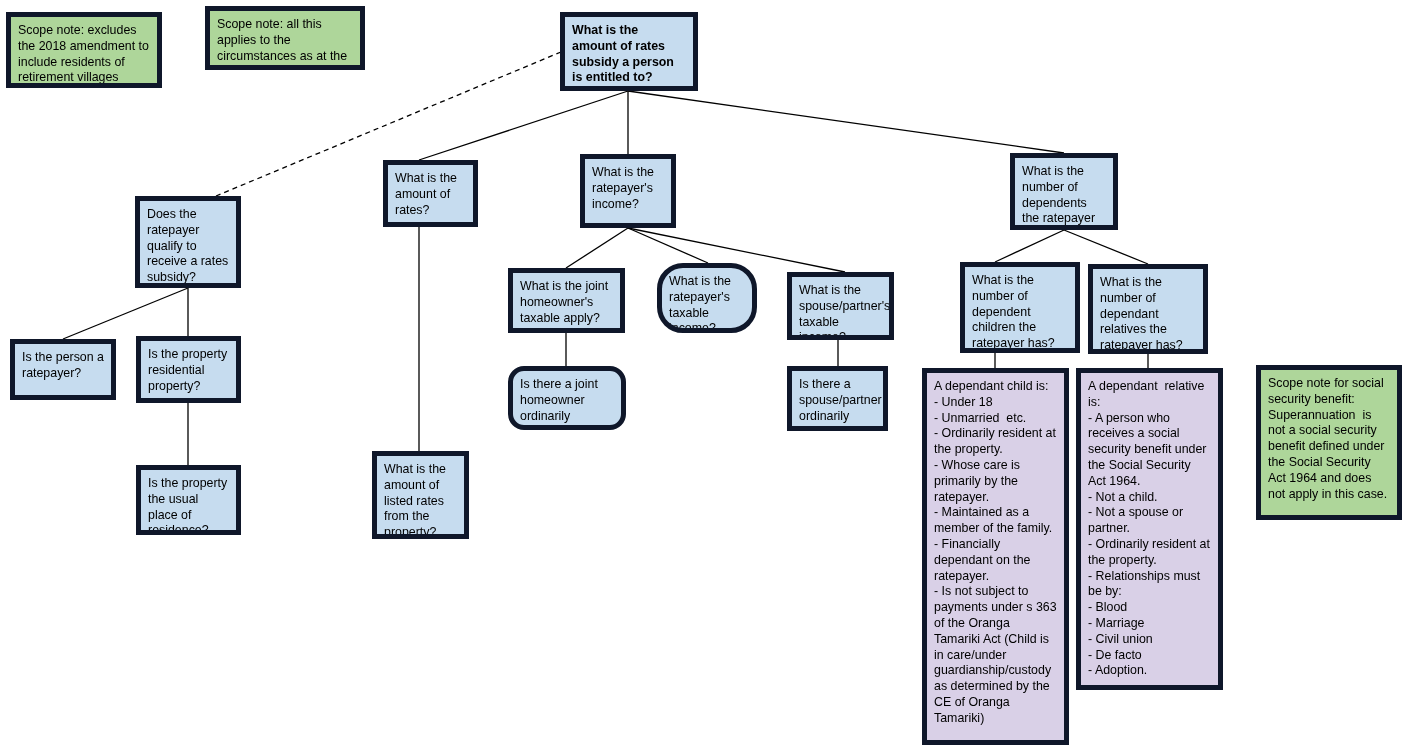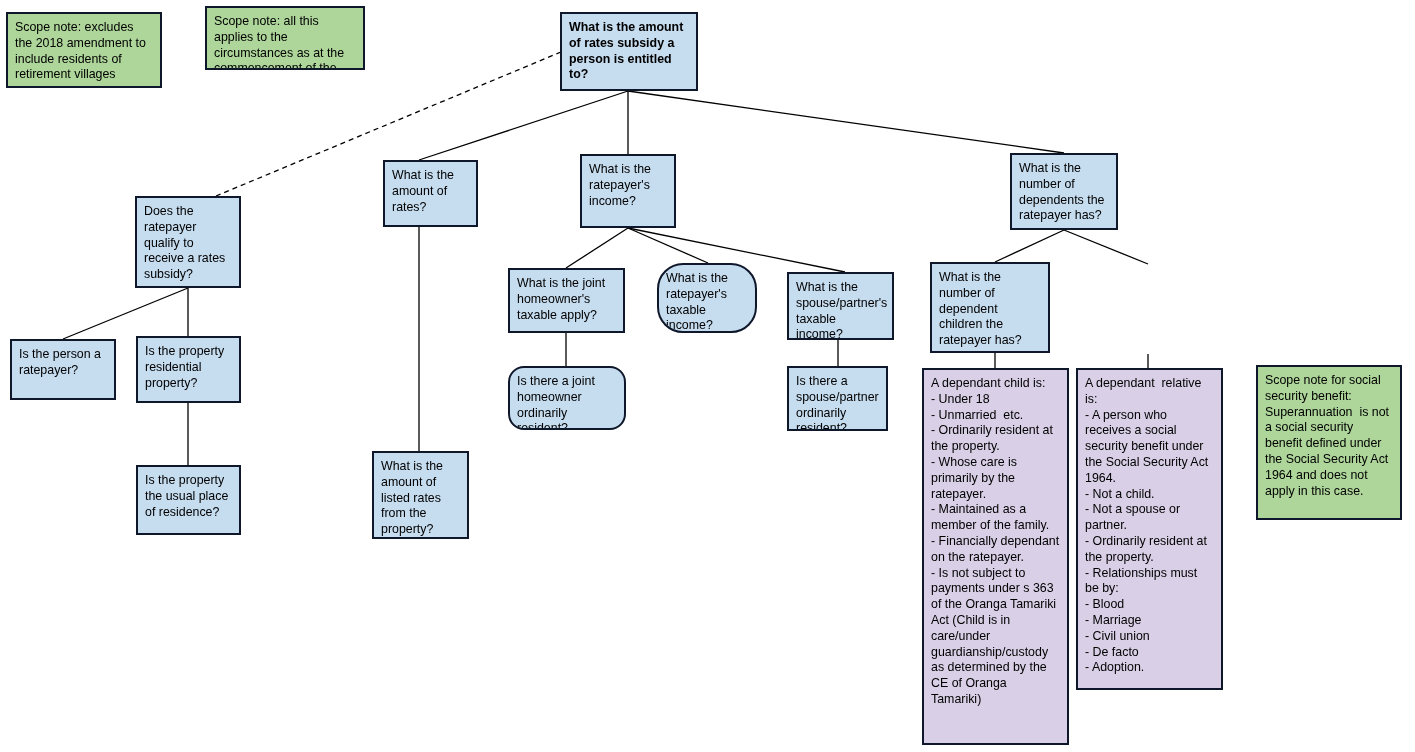--- a/index.html
+++ b/index.html
@@ -22,21 +22,21 @@
     position: absolute;
     left: 0;
     top: 0;
     width: 1415px;
     height: 752px;
     pointer-events: none;
   }
   .node {
     position: absolute;
     box-sizing: border-box;
-    border: 2px solid #0f172a;
+    border: 5px solid #0f172a;
     padding: 6px 7px 5px 7px;
     font-size: 12.4px;
     line-height: 15.8px;
     color: #000000;
     white-space: pre-wrap;
     overflow: hidden;
   }
   .blue   { background: #c6dcef; }
   .green  { background: #aed69a; }
   .purple { background: #d9d0e7; }
@@ -108,22 +108,23 @@
   <div class="node blue" style="left:508px; top:366px; width:118px; height:64px;border-radius:16px;">Is there a joint homeowner ordinarily resident?</div>
 
   <div class="node blue" style="left:657px; top:263px; width:100px; height:70px;border-radius:26px;">What is the ratepayer's taxable income?</div>
 
   <div class="node blue" style="left:787px; top:272px; width:107px; height:68px;">What is the spouse/partner's taxable income?</div>
 
   <div class="node blue" style="left:787px; top:366px; width:101px; height:65px;">Is there a spouse/partner ordinarily resident?</div>
 
   <div class="node blue" style="left:1010px; top:153px; width:108px; height:77px;">What is the number of dependents the ratepayer has?</div>
 
-  <div class="node blue" style="left:930px; top:262px; width:120px; height:91px;">What is the number of dependent children the ratepayer has?</div>
+  <div class="node blue" style="left:960px; top:262px; width:120px; height:91px;">What is the number of dependent children the ratepayer has?</div>
 
+  <div class="node blue" style="left:1088px; top:264px; width:120px; height:90px;">What is the number of dependant relatives the ratepayer has?</div>
 
   <div class="node purple" style="left:922px; top:368px; width:147px; height:377px;">A dependant child is:
 - Under 18
 - Unmarried  etc.
 - Ordinarily resident at the property.
 - Whose care is primarily by the ratepayer.
 - Maintained as a member of the family.
 - Financially dependant on the ratepayer.
 - Is not subject to payments under s 363  of the Oranga Tamariki Act (Child is in care/under guardianship/custody as determined by the CE of Oranga Tamariki)</div>
 

